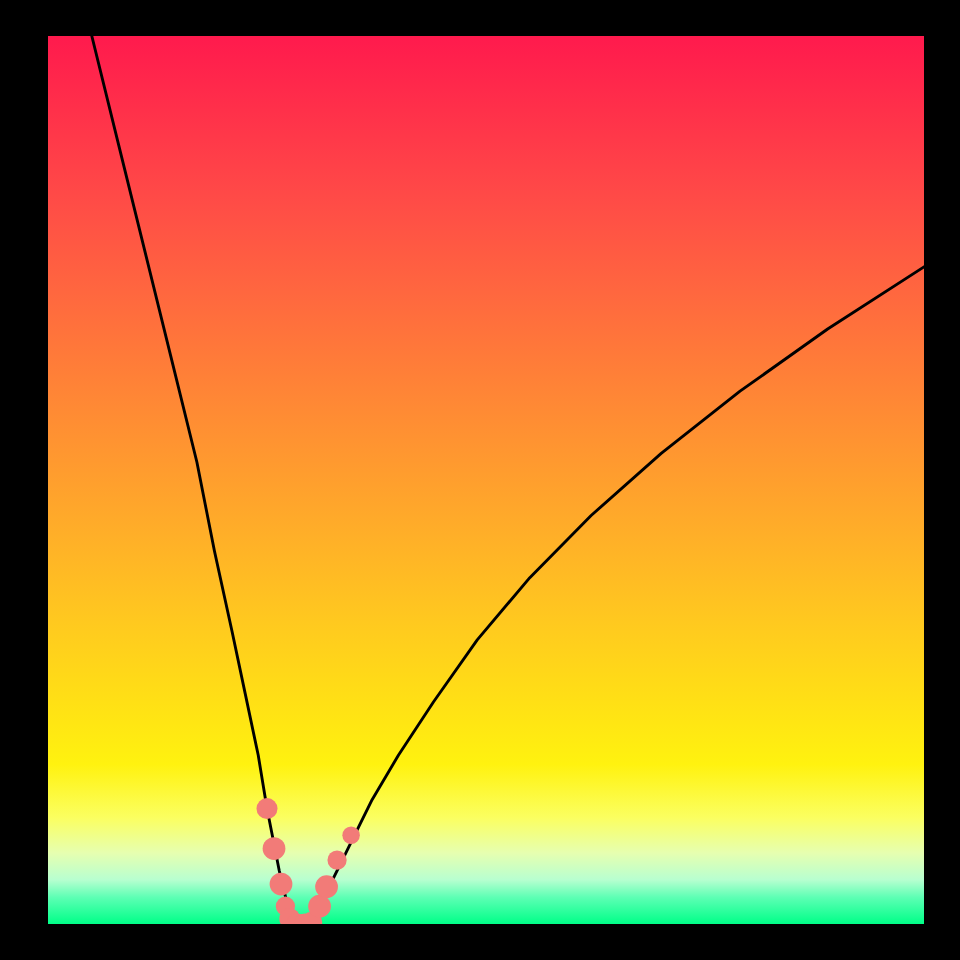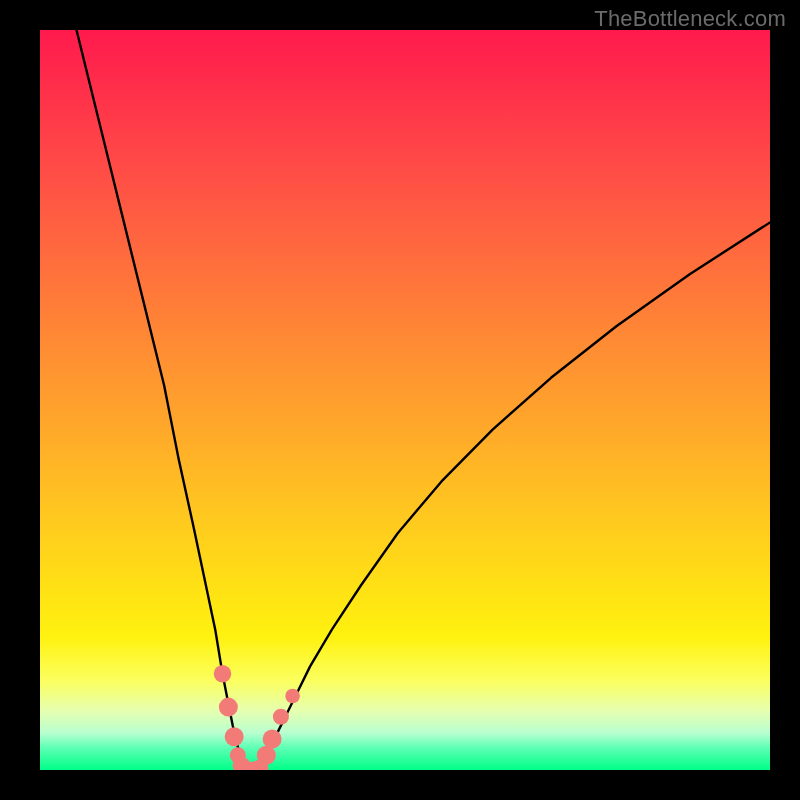--- a/index.html
+++ b/index.html
@@ -57,21 +57,20 @@
     left: 0;
     top: 0;
     width: 730px;
     height: 740px;
   }
 </style>
 </head>
 <body>
 
 <div class="frame">
-  <div class="watermark">TheBottleneck.com</div>
   <div class="plot">
     <svg class="curve" viewBox="0 0 730 740" preserveAspectRatio="none">
       <g id="curve-group">
           <path d="M36.50 0.00 L58.40 88.80 L80.30 177.60 L102.20 266.40 L124.10 355.20 L138.70 429.20 L153.30 495.80 L164.25 547.60 L175.20 599.40 L182.50 643.80 L188.34 673.40 L192.72 695.60 L197.10 714.10 L200.75 728.16 L204.40 740.00 L204.40 740.00 L219.00 740.00 L219.00 740.00 L226.30 726.68 L233.60 710.40 L244.55 688.20 L255.50 666.00 L270.10 636.40 L292.00 599.40 L321.20 555.00 L357.70 503.20 L401.50 451.40 L452.60 399.60 L511.00 347.80 L576.70 296.00 L649.70 244.20 L730.00 192.40 " fill="none" stroke="#000000" stroke-width="2.4" stroke-linecap="round" stroke-linejoin="round"></path>
         </g>
       <g id="marker-group">
           <circle cx="182.50" cy="643.80" r="8.76" fill="#f27b78" stroke="#c94f4c" stroke-width="0"></circle>
           <circle cx="188.34" cy="677.10" r="9.49" fill="#f27b78" stroke="#c94f4c" stroke-width="0"></circle>
           <circle cx="194.18" cy="706.70" r="9.49" fill="#f27b78" stroke="#c94f4c" stroke-width="0"></circle>
           <circle cx="197.83" cy="725.20" r="8.03" fill="#f27b78" stroke="#c94f4c" stroke-width="0"></circle>

